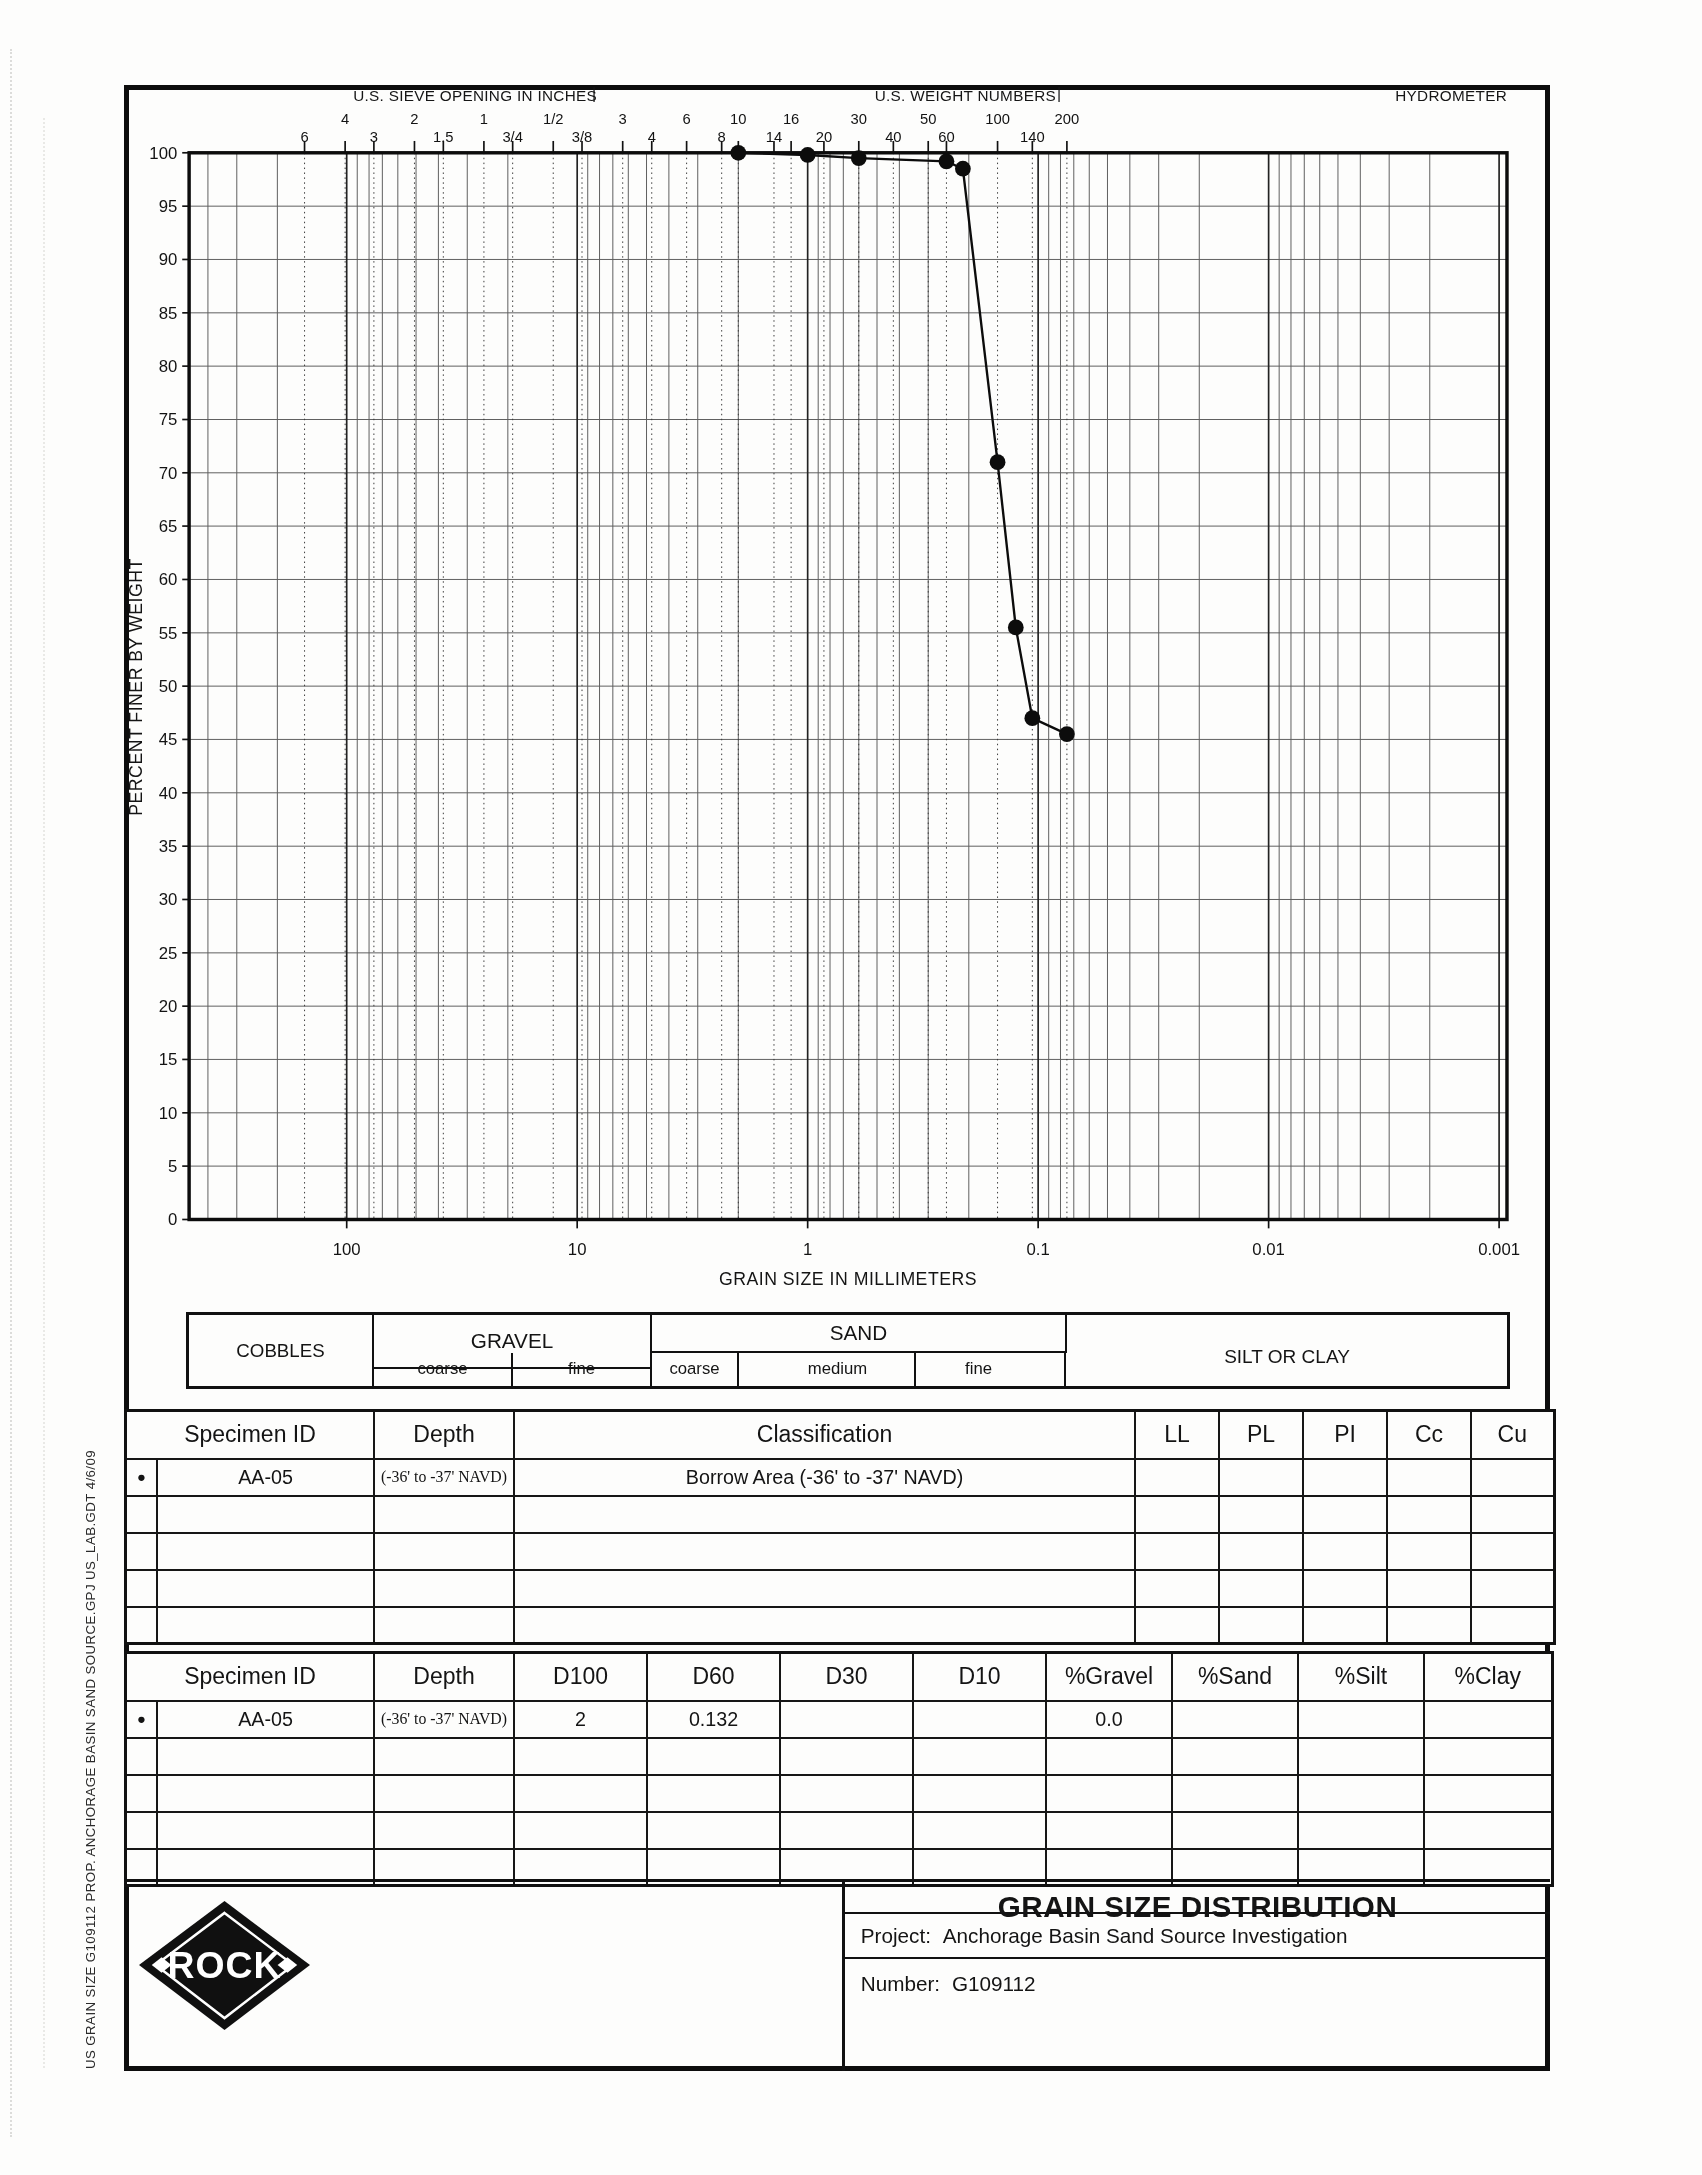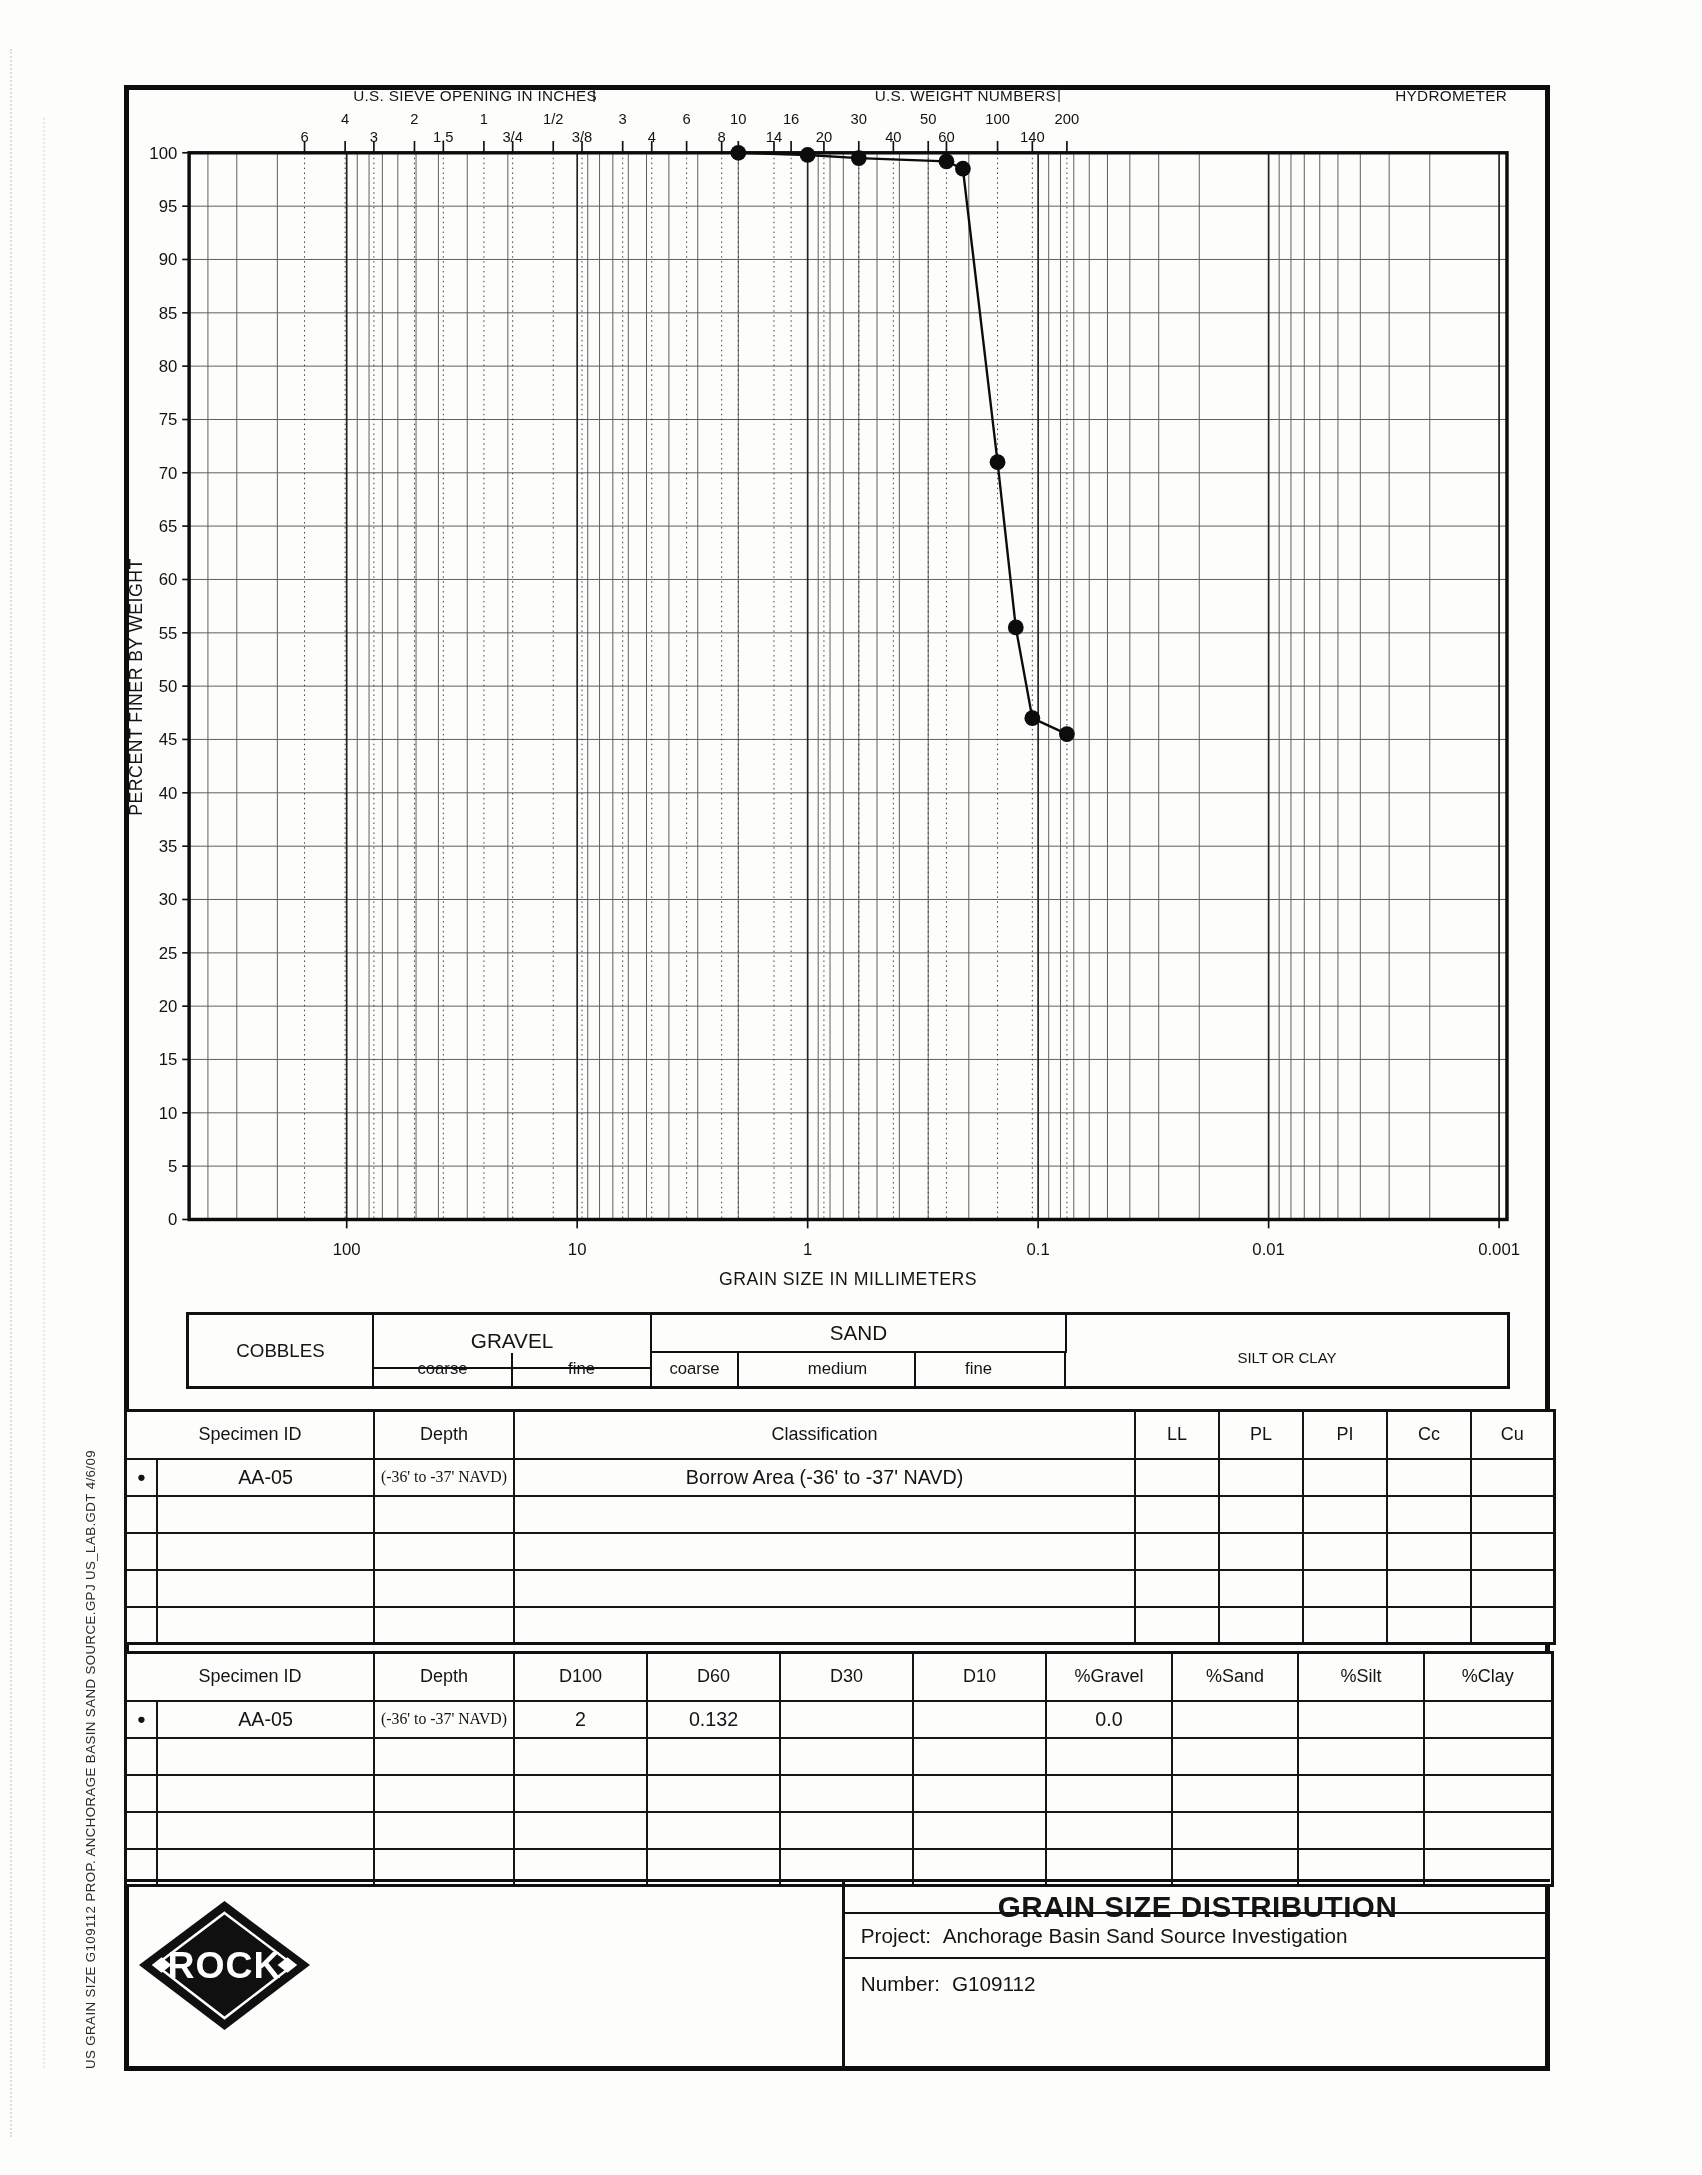--- a/index.html
+++ b/index.html
@@ -43,36 +43,36 @@
   #chart-svg .pb{fill:none;stroke:#0c0c0c;stroke-width:3.5}
   #chart-svg .curve{fill:none;stroke:#0c0c0c;stroke-width:2.4}
   #chart-svg .dot{fill:#0c0c0c}
 
   
   .bands{position:absolute;left:186px;top:1312px;width:1324px;height:77px;border:3px solid #111}
   .bcell{position:absolute;display:flex;align-items:center;justify-content:center;font-size:19.7px}
   .b-cobbles{left:0;top:0;width:185px;height:71px;border-right:2px solid #111;font-size:18.7px}
   .b-gravel{left:185px;top:0;width:278px;height:54px;border-right:2px solid #111;border-bottom:2px solid #111;font-size:20.7px}
   .b-sand{left:463px;top:0;width:415px;height:38px;border-right:2px solid #111;border-bottom:2px solid #111;font-size:20.7px}
-  .b-silt{left:878px;top:0;width:440px;height:84px;font-size:15px}
+  .b-silt{left:878px;top:0;width:440px;height:84px;font-size:19px}
   .sub{top:38px;height:32.5px;font-size:16.7px}
   .b-gc{left:185px;width:139px;border-right:2px solid #111}
   .b-gf{left:324px;width:139px;border-right:2px solid #111}
   .b-sc{left:463px;width:87px;border-right:2px solid #111}
   .b-sm{left:572px;width:155px;border-right:2px solid #111}
   .b-sf{left:704px;width:173px;border-right:2px solid #111}
 
   
   .tbl-host{position:absolute;left:124px}
   #classification-table{top:1409px}
   #gradation-table{top:1651px}
   .dtable{border-collapse:collapse;table-layout:fixed;width:1426px;font-size:19.7px;border:3px solid #111;background:#fdfdfc}
   .dtable th,.dtable td{border:2px solid #161616;height:37px;padding:0;text-align:center;
         font-weight:400;overflow:hidden;white-space:nowrap}
-  .dtable th{height:48px;font-size:18px}
+  .dtable th{height:48px;font-size:23px}
   .th-depth{text-align:right;padding-right:9.9px}
   .c-sym{font-size:14.8px}
   .c-id{text-align:left;padding-left:13.8px;font-weight:700}
   .c-depth{font-family:"Liberation Serif",serif;font-size:15.8px}
   .c-class{font-weight:700}
   .c-val{font-weight:700}
 
   
   .footer{position:absolute;left:124px;top:1879px;width:1426px;height:192px;border-top:3.9px solid #111;display:flex}
   .f-left{position:relative;width:718px;height:100%}

